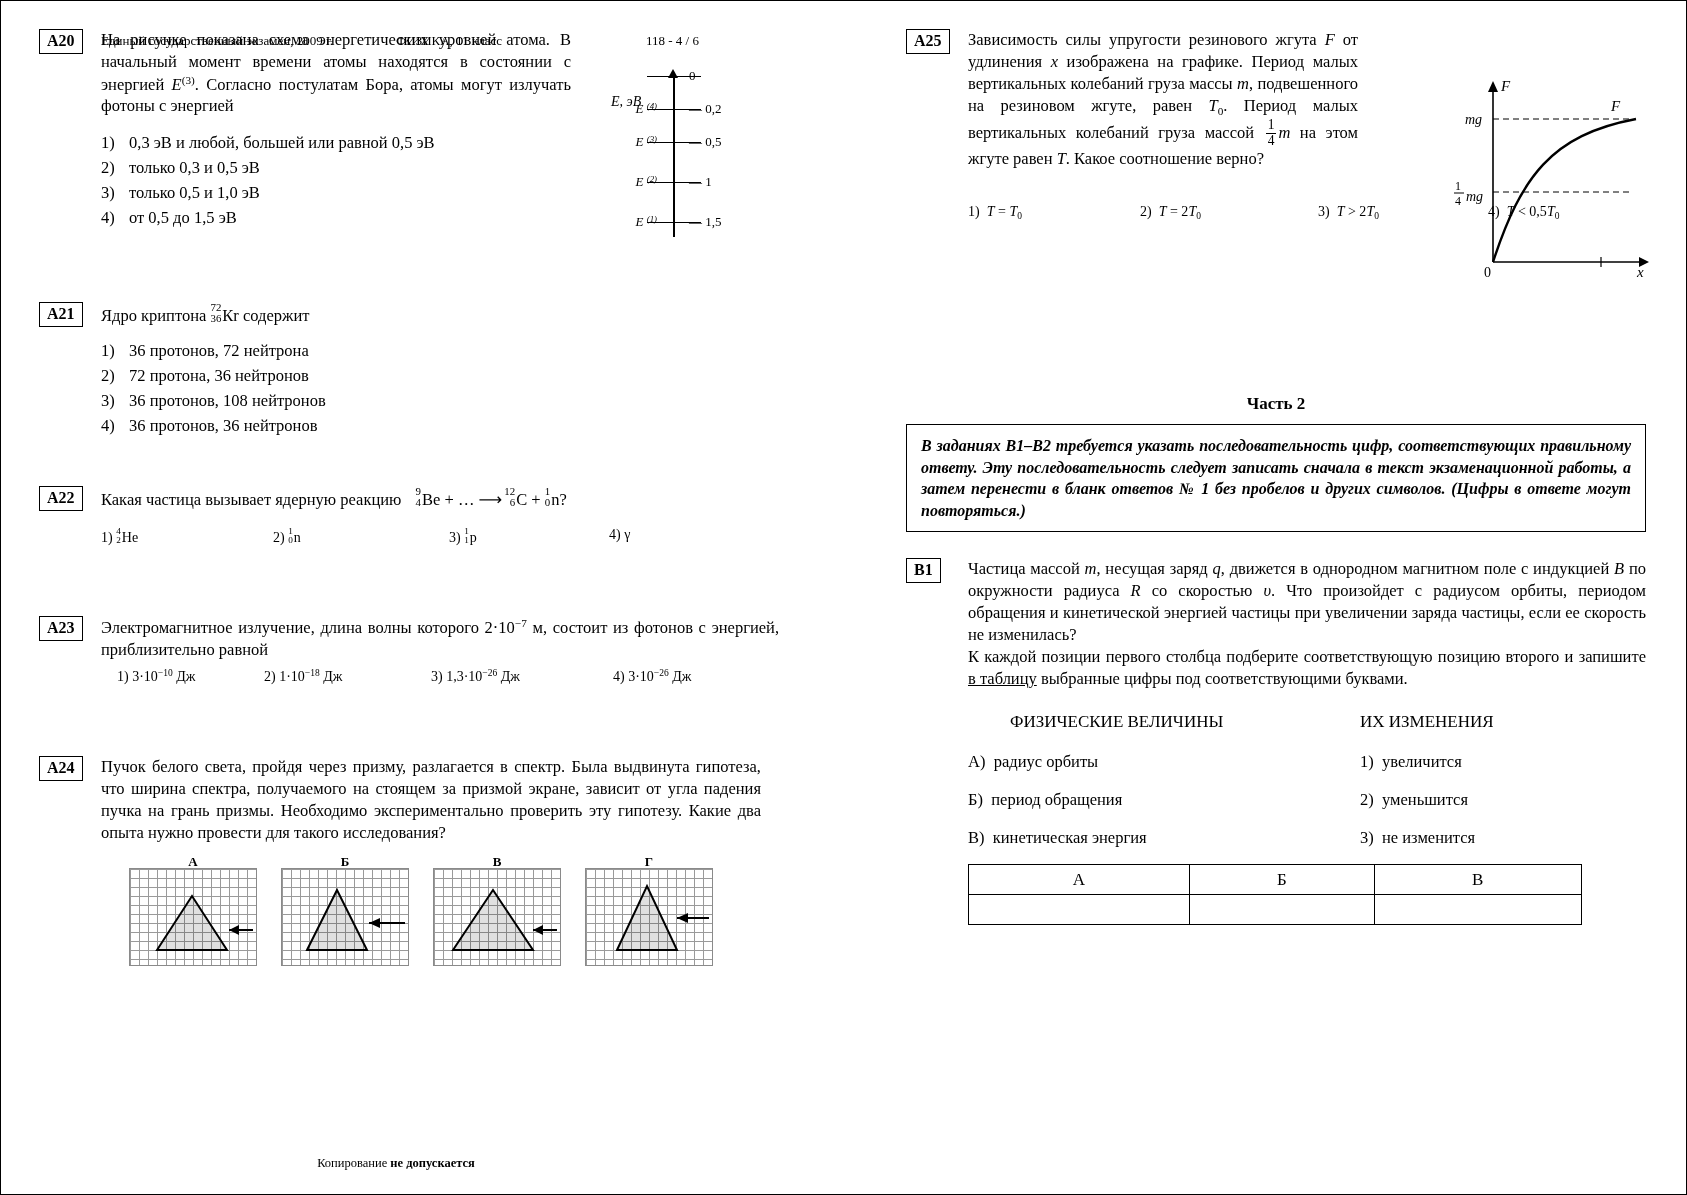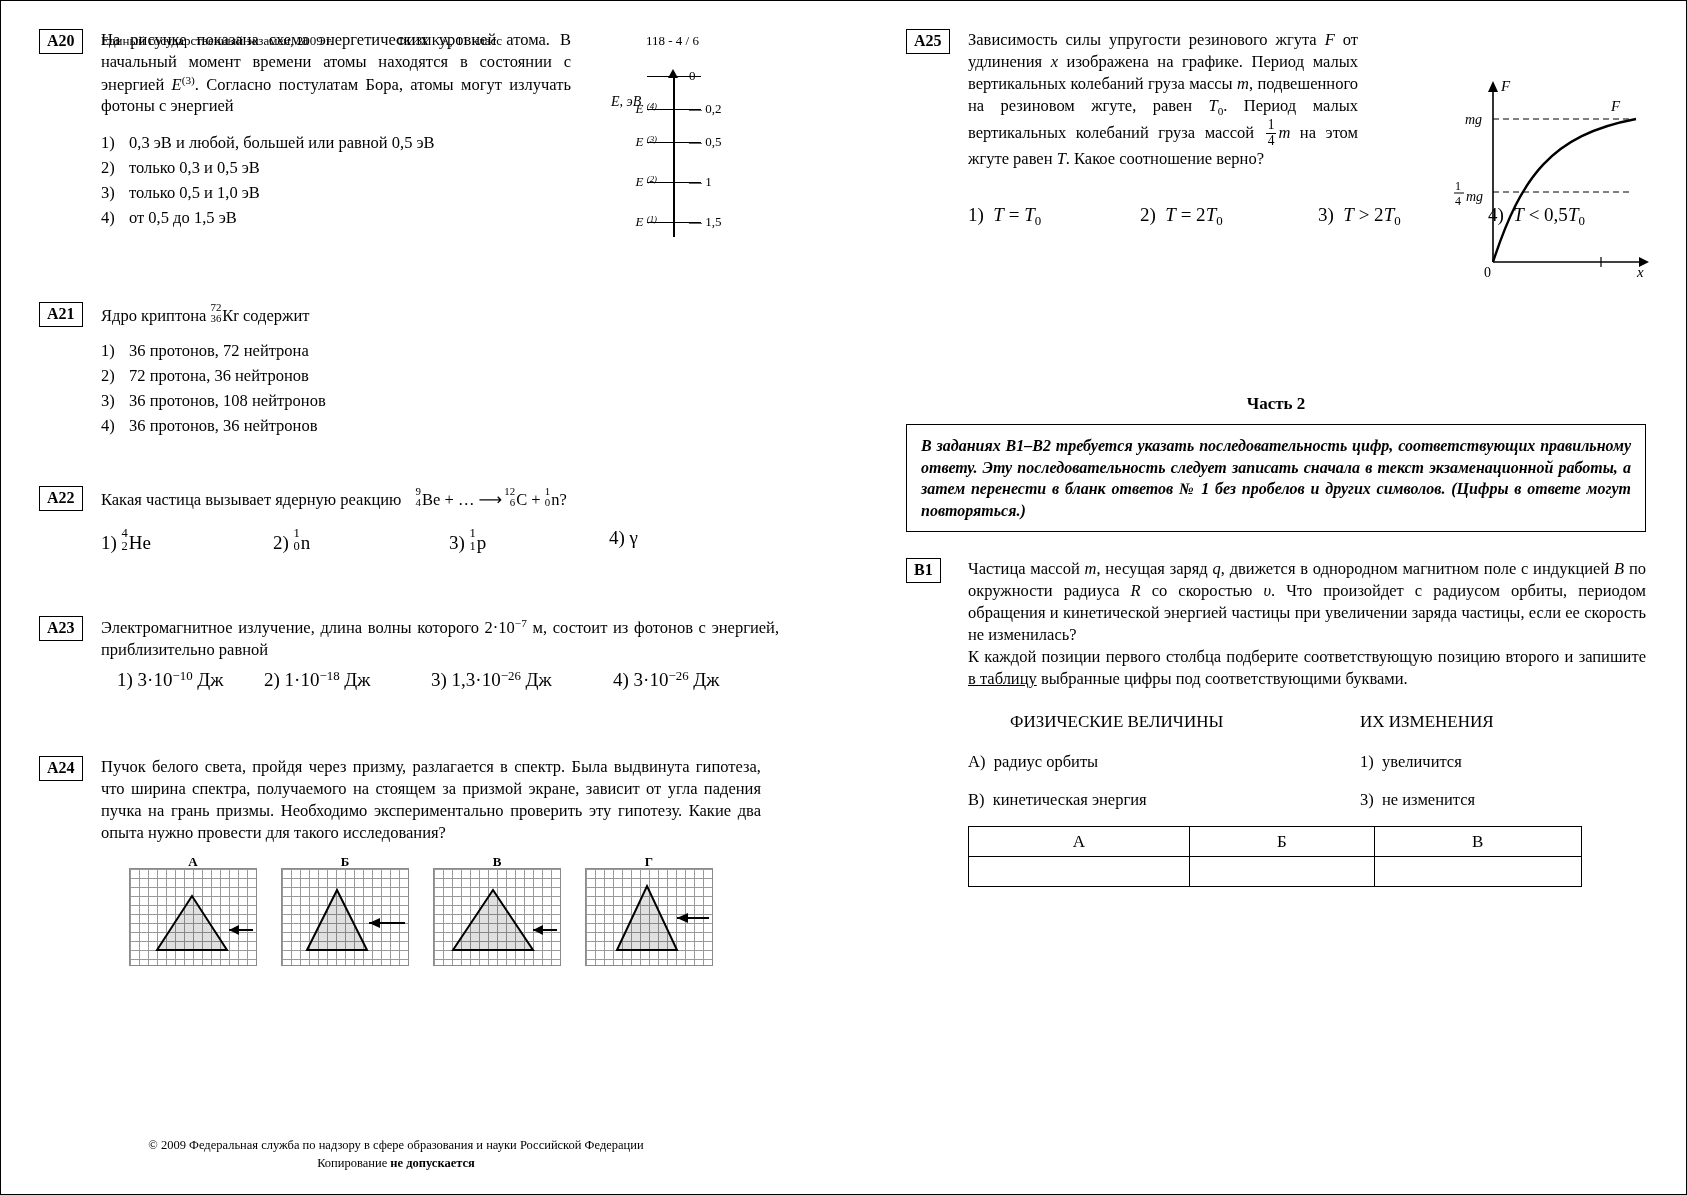--- a/index.html
+++ b/index.html
@@ -32,21 +32,21 @@
     border:1px solid #000;
     font-weight:bold;font-size:16px;
     padding:3px 7px 4px 7px;
     line-height:1;
     background:#fff;
   }
   .qbody{margin-left:62px;font-size:16.5px;line-height:1.33;text-align:justify;}
   .opts{margin-left:62px;margin-top:7px;font-size:16.5px;line-height:1.45;}
   .opt{position:relative;padding-left:28px;margin-bottom:1px;}
   .opt .mk{position:absolute;left:0;top:0;}
-  .opts-row{margin-left:62px;margin-top:8px;font-size:19px;position:relative;height:26px;}
+  .opts-row{margin-left:62px;margin-top:8px;font-size:14px;position:relative;height:26px;}
   .opts-row > span{position:absolute;top:0;white-space:nowrap;}
 
   sub{font-size:0.68em;vertical-align:-0.32em;}
   sup{font-size:0.68em;vertical-align:0.5em;}
   i{font-style:italic;}
 
   .frac{display:inline-block;vertical-align:-0.45em;text-align:center;font-size:0.82em;line-height:1.05;margin:0 2px;}
   .frac .n{display:block;border-bottom:1px solid #000;padding:0 2px;}
   .frac .d{display:block;padding:0 2px;}
 
@@ -299,20 +299,24 @@
       <div class="twocol" style="height:28px;margin-top:22px;">
         <span class="cA h">ФИЗИЧЕСКИЕ ВЕЛИЧИНЫ</span>
         <span class="cB h">ИХ ИЗМЕНЕНИЯ</span>
       </div>
 
       <div class="twocol" style="height:26px;">
         <span class="cA" style="left:0;"><span>А)</span>&nbsp; <span>радиус орбиты</span></span>
         <span class="cB"><span>1)</span>&nbsp; <span>увеличится</span></span>
       </div>
       <div class="twocol" style="height:26px;">
+        <span class="cA" style="left:0;"><span>Б)</span>&nbsp; <span>период обращения</span></span>
+        <span class="cB"><span>2)</span>&nbsp; <span>уменьшится</span></span>
+      </div>
+      <div class="twocol" style="height:26px;">
         <span class="cA" style="left:0;"><span>В)</span>&nbsp; <span>кинетическая энергия</span></span>
         <span class="cB"><span>3)</span>&nbsp; <span>не изменится</span></span>
       </div>
 
       <table class="ansTable">
         <tbody>
             <tr>
           <td>А</td>
           <td>Б</td>
           <td>В</td>
@@ -321,17 +325,16 @@
           <td class="empty"></td>
           <td class="empty"></td>
           <td class="empty"></td>
         </tr>
       </tbody>
         </table>
     </div>
   </div>
 
   <div class="footer" style="left:0;width:790px;">
-    <div class="f1">© 2009  Федеральная служба по надзору в сфере образования и науки Российской Федерации</div>
     <div class="f2"><span>Копирование </span><b>не допускается</b></div>
   </div>
 
 </div>
 
 </body></html>

